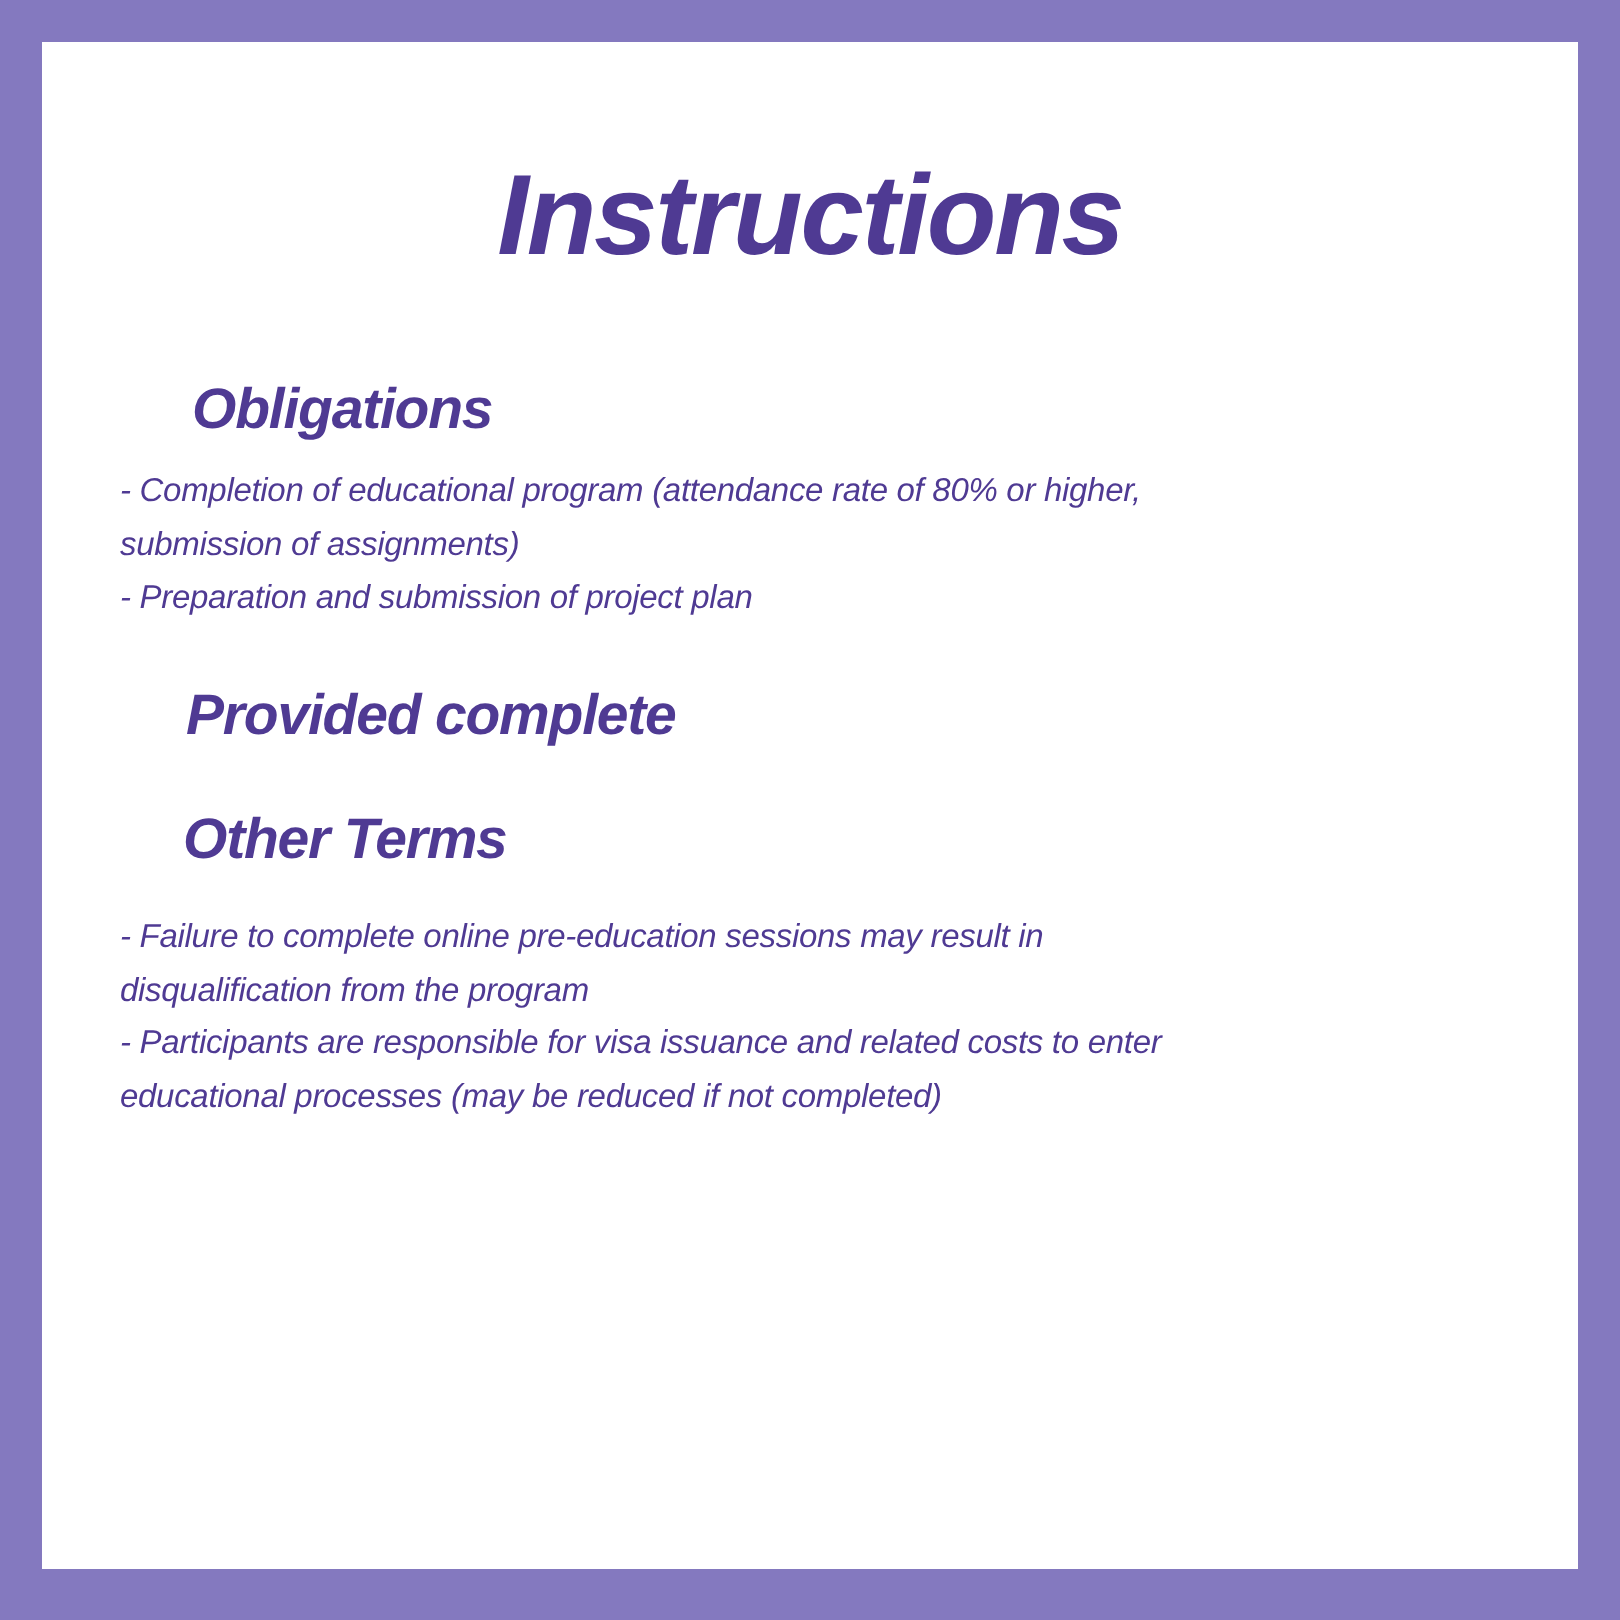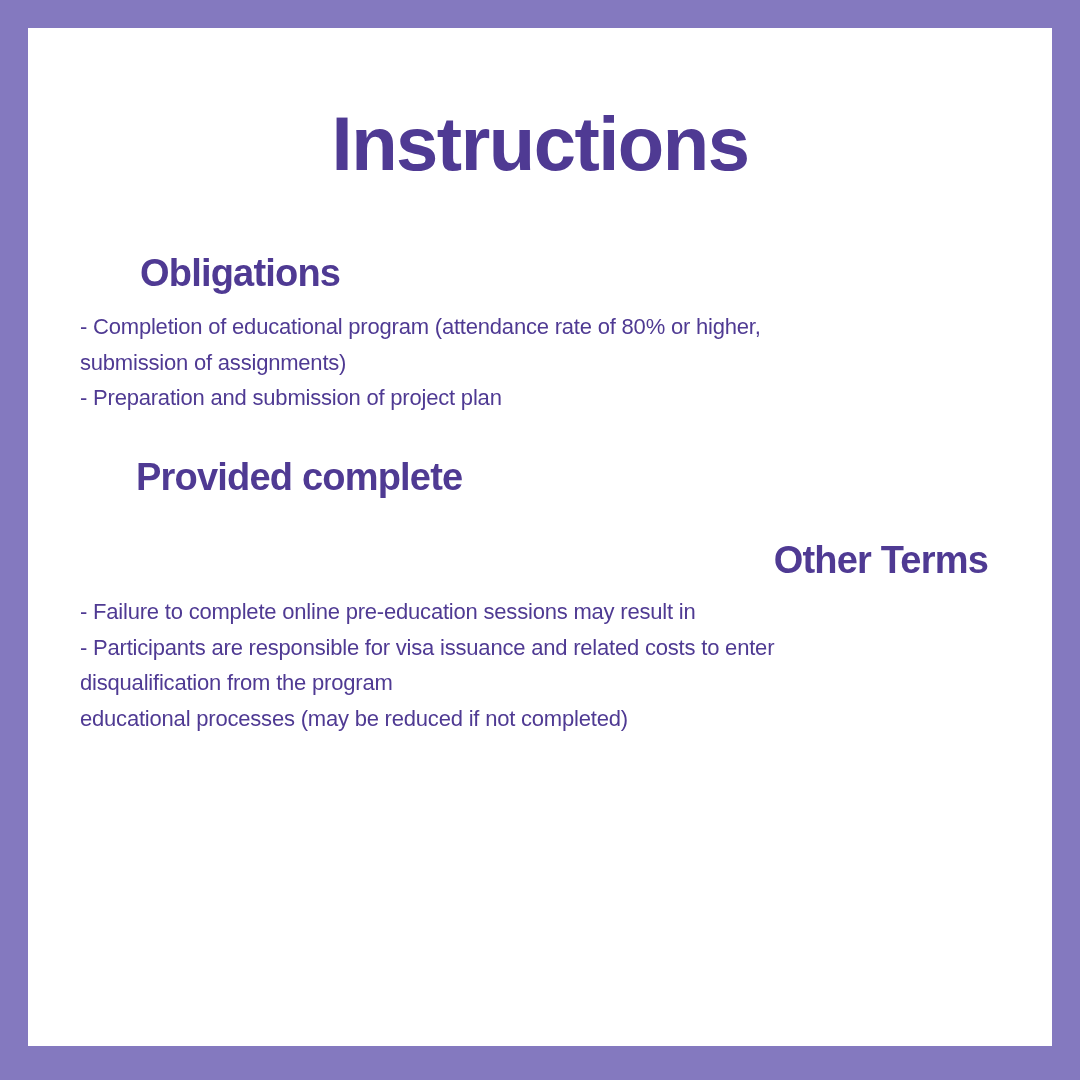--- a/index.html
+++ b/index.html
@@ -12,20 +12,21 @@
     background: #8479bf;
     font-family: "Liberation Sans", sans-serif;
     overflow: hidden;
   }
   .slide {
     position: relative;
     width: 1080px;
     height: 1080px;
     box-sizing: border-box;
     padding: 28px 28px 34px 28px;
+    font-style: italic;
   }
   .card {
     background: #ffffff;
     width: 100%;
     height: 100%;
     box-sizing: border-box;
     padding: 60px 52px 40px 52px;
   }
   .title {
     text-align: center;
@@ -37,37 +38,37 @@
     margin: 18px 0 0 0;
   }
   .section {
     margin-top: 0;
   }
   .section-heading {
     color: #4f3a93;
     font-size: 38px;
     font-weight: bold;
     letter-spacing: -0.8px;
-    margin: 12px;
+    margin: 0;
   }
   .sec-obligations .section-heading { padding-left: 48px; margin-top: 70px; }
   .sec-benefits .section-heading { padding-left: 44px; margin-top: 40px; }
-  .sec-other .section-heading { padding-left: 42px; margin-top: 40px; text-align: right; }
+  .sec-other .section-heading { padding-left: 42px; margin-top: 40px; }
 
   .body-line {
     color: #4f3a93;
     font-size: 22px;
     line-height: 1.62;
     font-weight: 400;
     margin: 0;
     letter-spacing: -0.2px;
   }
   .sec-obligations .body-block { margin-top: 14px; }
   .sec-benefits .body-block { margin-top: 10px; padding-left: 22px; }
-  .sec-other .body-block { margin-top: 8px; }
+  .sec-other .body-block { margin-top: 24px; }
 </style>
 </head>
 <body>
 
 <div class="slide">
   <div class="card">
 
     <h1 class="title">Instructions</h1>
 
     <div class="section sec-obligations">
@@ -80,20 +81,20 @@
     </div>
 
     <div class="section sec-benefits">
       <h2 class="section-heading">Provided complete</h2>
     </div>
 
     <div class="section sec-other">
       <h2 class="section-heading">Other Terms</h2>
       <div class="body-block">
         <p class="body-line"> - Failure to complete online pre-education sessions may result in</p>
+        <p class="body-line">disqualification from the program</p>
         <p class="body-line"> - Participants are responsible for visa issuance and related costs to enter</p>
-        <p class="body-line">disqualification from the program</p>
         <p class="body-line">educational processes (may be reduced if not completed)</p>
       </div>
     </div>
 
   </div>
 </div>
 
 </body></html>

